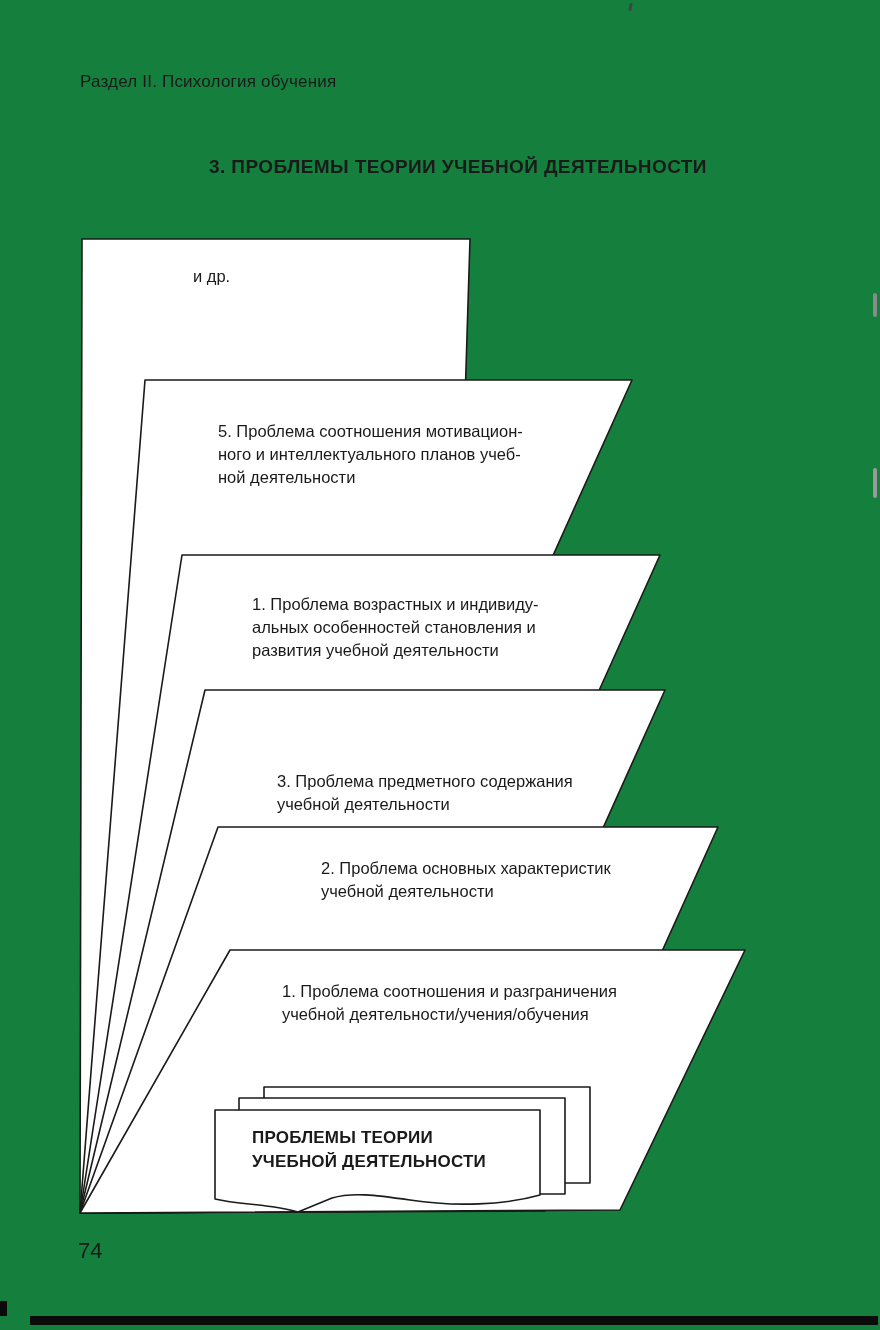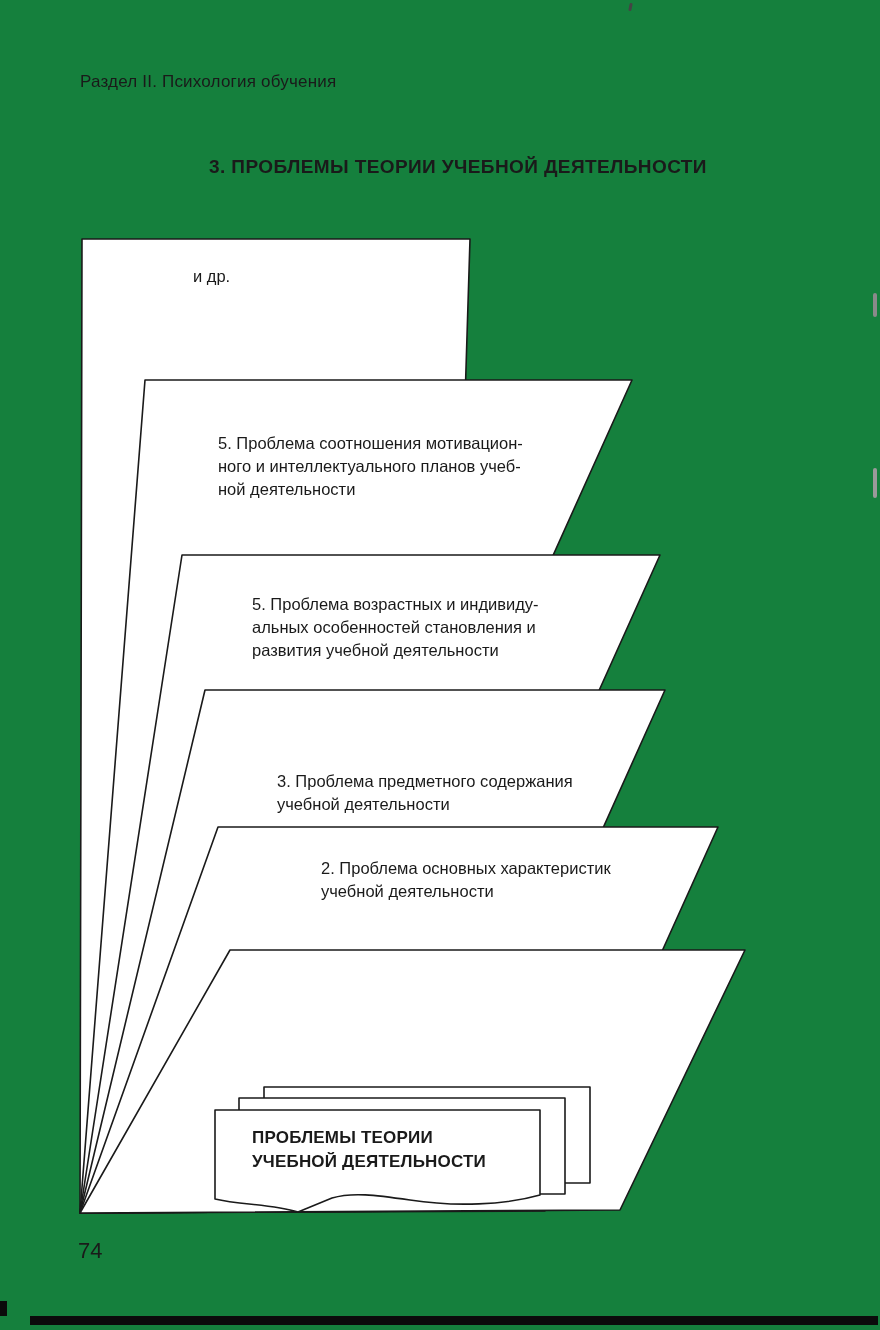--- a/index.html
+++ b/index.html
@@ -21,21 +21,21 @@
     font-size:19px;font-weight:bold;letter-spacing:.4px;
   }
   .diagram{position:absolute;left:0;top:0;width:828px;height:1330px;}
   .diagram svg{position:absolute;left:0;top:0;}
   .dlabel{
     position:absolute;
     font-size:16.5px;line-height:23px;
     white-space:pre-line;
   }
   .lbl-etc{left:193px;top:265px;}
-  .lbl-5{left:218px;top:420px;width:410px;margin-top:12px;}
+  .lbl-5{left:218px;top:420px;width:410px;}
   .lbl-4{left:252px;top:593px;width:380px;}
   .lbl-3{left:277px;top:722px;width:380px;margin-top:48px;}
   .lbl-2{left:293px;top:857px;width:360px;margin-left:28px;}
   .lbl-1{left:282px;top:980px;width:420px;}
   .banner-title{
     position:absolute;left:252px;top:1126px;width:300px;
     font-size:17px;line-height:24px;font-weight:bold;
     white-space:pre-line;letter-spacing:.2px;
   }
   .page-number{
@@ -89,27 +89,29 @@
                  C 375,1195 352,1192 332,1198
                  L 298,1212
                  C 272,1204 240,1205 215,1199 Z"></path>
       </g>
     </svg>
 
     <div class="dlabel lbl-etc">и др.</div>
     <div class="dlabel lbl-5">5. Проблема соотношения мотивацион-
 ного и интеллектуального планов учеб-
 ной деятельности</div>
-    <div class="dlabel lbl-4">5. Проблема возрастных и индивиду-
+    <div class="dlabel lbl-4">1. Проблема возрастных и индивиду-
 альных особенностей становления и
 развития учебной деятельности</div>
     <div class="dlabel lbl-3">3. Проблема предметного содержания
 учебной деятельности</div>
     <div class="dlabel lbl-2">2. Проблема основных характеристик
 учебной деятельности</div>
+    <div class="dlabel lbl-1">1. Проблема соотношения и разграничения
+учебной деятельности/учения/обучения</div>
     <div class="banner-title">ПРОБЛЕМЫ ТЕОРИИ
 УЧЕБНОЙ ДЕЯТЕЛЬНОСТИ</div>
   </div>
 
   <div class="page-number">74</div>
 
   <div class="top-artifact"></div>
   <div class="right-mark-1"></div>
   <div class="right-mark-2"></div>
   <div class="left-edge-mark"></div>

